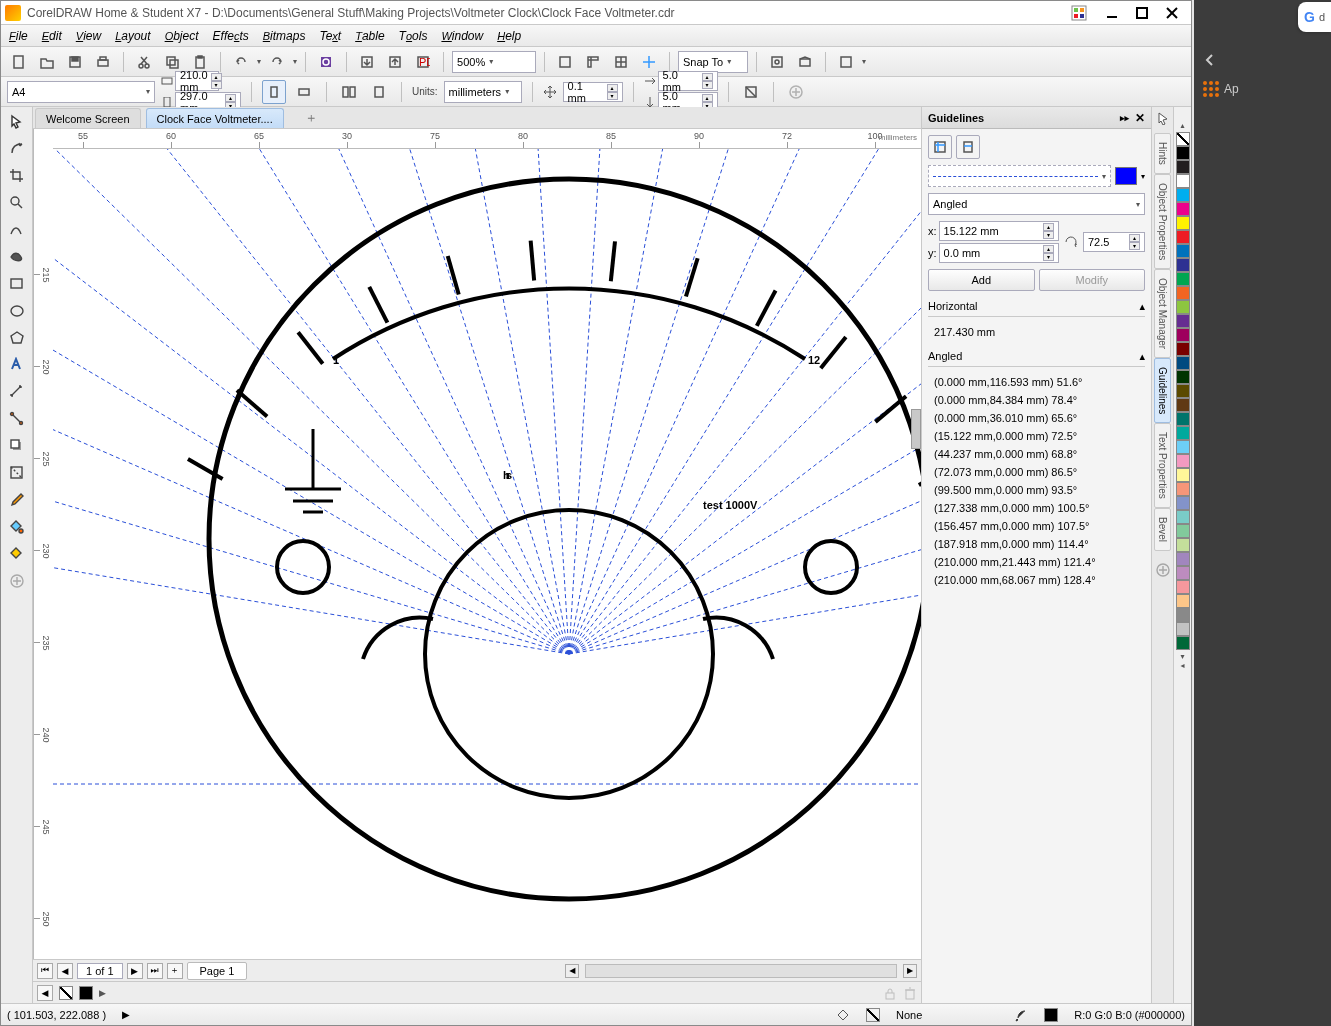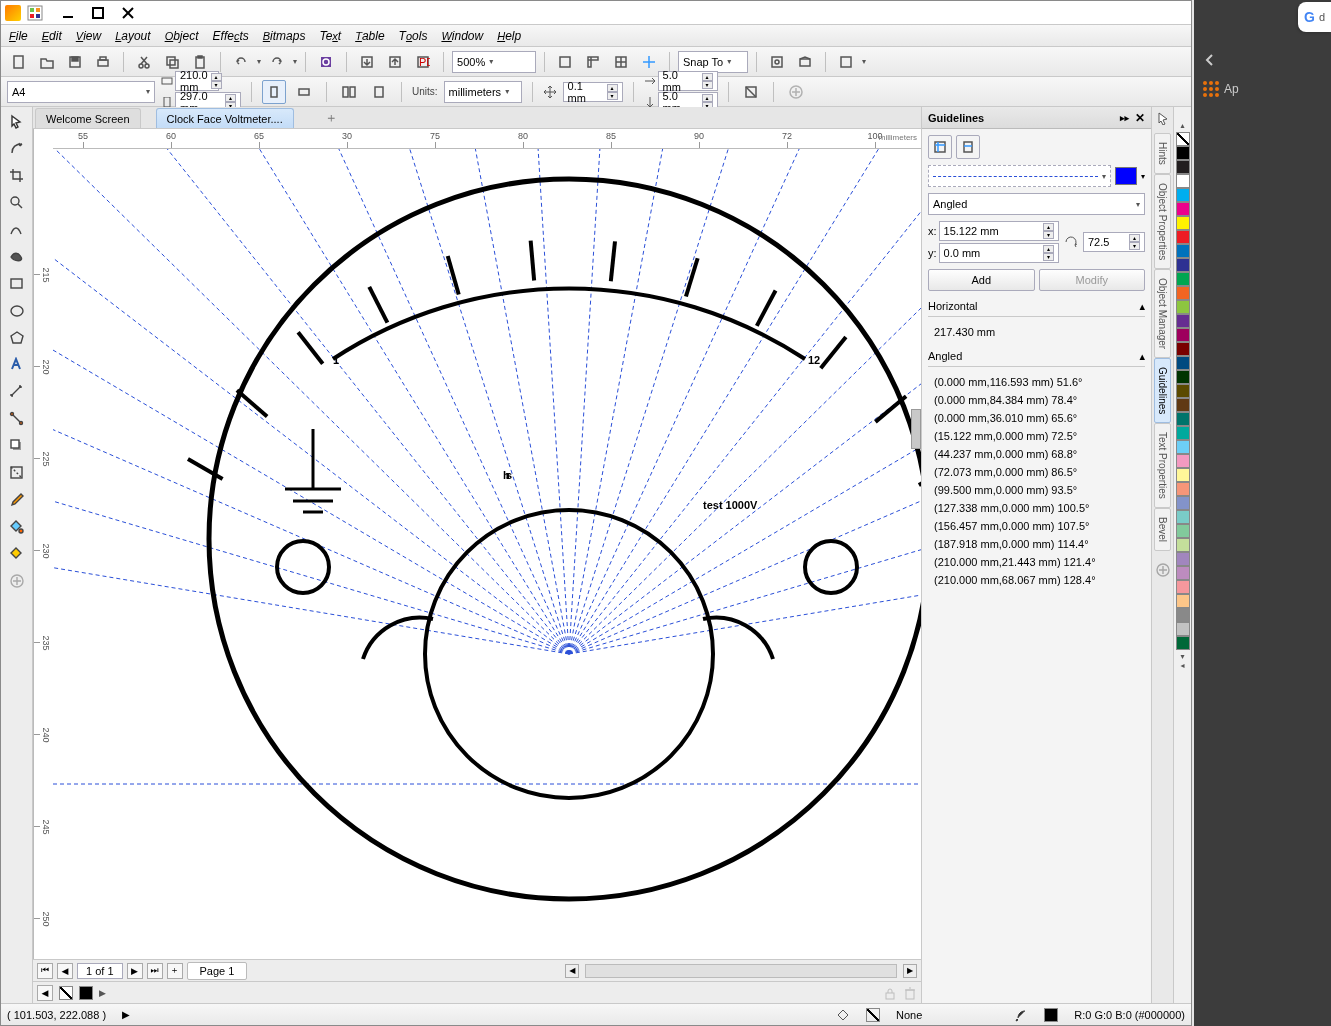--- a/index.html
+++ b/index.html
@@ -23,21 +23,21 @@
 .spinbtns{display:flex;flex-direction:column;margin-left:3px;}
 .spinbtns div{width:11px;height:8px;border:1px solid #aab;background:#eee;font-size:6px;line-height:6px;text-align:center;}
 .propbar{height:30px;background:linear-gradient(#f7f7f7,#e9e9e9);display:flex;align-items:center;padding:0 6px;gap:6px;border-bottom:1px solid #c9c9c9;}
 .propbar .lbl{font-size:10px;color:#444;}
 .stack{display:flex;flex-direction:column;gap:1px;}
 .middle{flex:1;display:flex;min-height:0;}
 .toolbox{width:32px;background:#ededed;border-right:1px solid #c9c9c9;display:flex;flex-direction:column;align-items:center;padding-top:2px;gap:1px;}
 .tool{width:26px;height:26px;display:flex;align-items:center;justify-content:center;border:1px solid transparent;border-radius:2px;position:relative;}
 .tool svg{width:16px;height:16px;stroke:#444;fill:none;stroke-width:1.4;}
 .workarea{flex:1;display:flex;flex-direction:column;min-width:0;background:#f3f3f3;}
-.doctabs{height:22px;background:#e6e6e6;display:flex;align-items:flex-end;border-bottom:1px solid #c9c9c9;padding-left:2px;gap:16px;}
+.doctabs{height:22px;background:#e6e6e6;display:flex;align-items:flex-end;border-bottom:1px solid #c9c9c9;padding-left:2px;gap:6px;}
 .doctab{height:20px;padding:0 10px;display:flex;align-items:center;font-size:11px;border:1px solid #c9c9c9;border-bottom:none;border-radius:3px 3px 0 0;background:#dedede;margin-right:-1px;}
 .doctab.active{background:linear-gradient(#d8e9fb,#c3dcf7);border-color:#9fbde0;}
 .doctab .add{color:#777;font-size:13px;padding:0 6px;}
 .rulerwrap{flex:1;display:flex;min-height:0;}
 .vruler{width:20px;background:#fff;border-right:1px solid #bbb;position:relative;writing-mode:vertical-rl;transform:rotate(180deg);font-size:9px;color:#555;}
 .canvaswrap{flex:1;display:flex;flex-direction:column;min-width:0;}
 .hruler{height:20px;background:#fff;border-bottom:1px solid #bbb;position:relative;font-size:9px;color:#555;}
 .canvas{flex:1;background:#fff;position:relative;overflow:hidden;}
 .canvas svg{position:absolute;left:0;top:0;}
 .pagebar{height:22px;background:#ededed;border-top:1px solid #c9c9c9;display:flex;align-items:center;padding:0 4px;gap:4px;}
@@ -76,20 +76,21 @@
 input.spin-in{border:none;outline:none;width:100%;font-size:11px;background:transparent;}
 .colorbox{width:22px;height:18px;border:1px solid #777;}
 </style>
 </head>
 <body>
 
 <div class="frame">
 
   <div class="titlebar">
     <div class="logo"></div>
+    <div class="title">CorelDRAW Home &amp; Student X7 - D:\Documents\General Stuff\Making Projects\Voltmeter Clock\Clock Face Voltmeter.cdr</div>
     <svg width="16" height="16" style="margin-right:10px">
         <rect x="1" y="1" width="14" height="14" fill="#fff" stroke="#888"></rect>
         <rect x="3" y="3" width="4" height="4" fill="#6cc24a"></rect>
         <rect x="9" y="3" width="4" height="4" fill="#f7941d"></rect>
         <rect x="3" y="9" width="4" height="4" fill="#ed1c24"></rect>
         <rect x="9" y="9" width="4" height="4" fill="#2e3192"></rect>
       </svg>
     <div class="winbtn">
         <svg>
           <line x1="1" y1="10" x2="11" y2="10" stroke="#000" stroke-width="2"></line>

